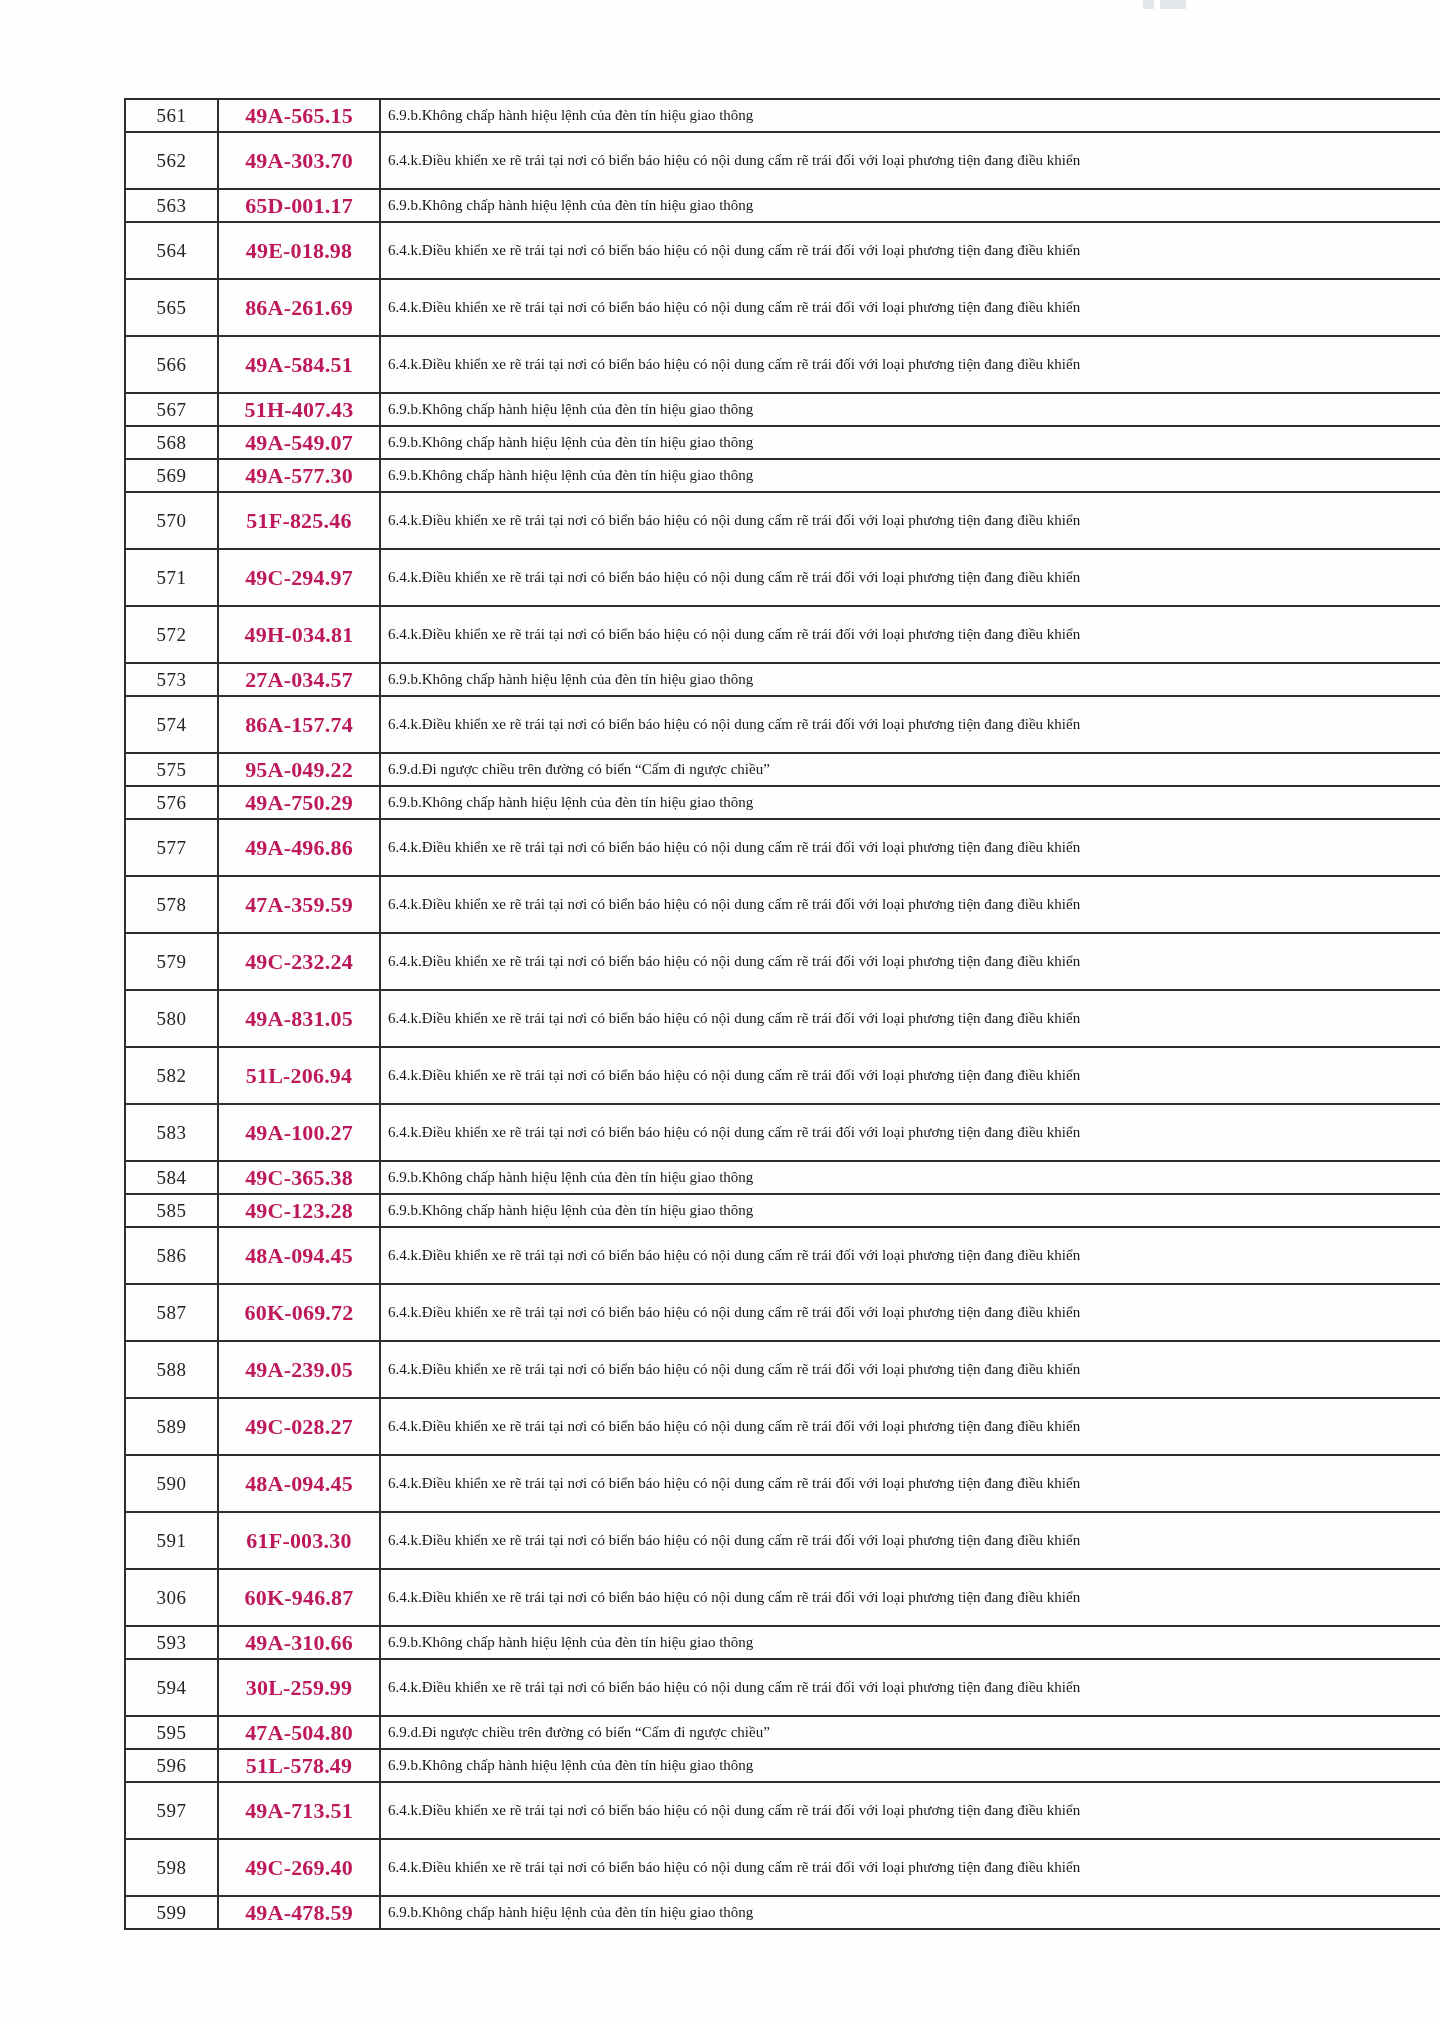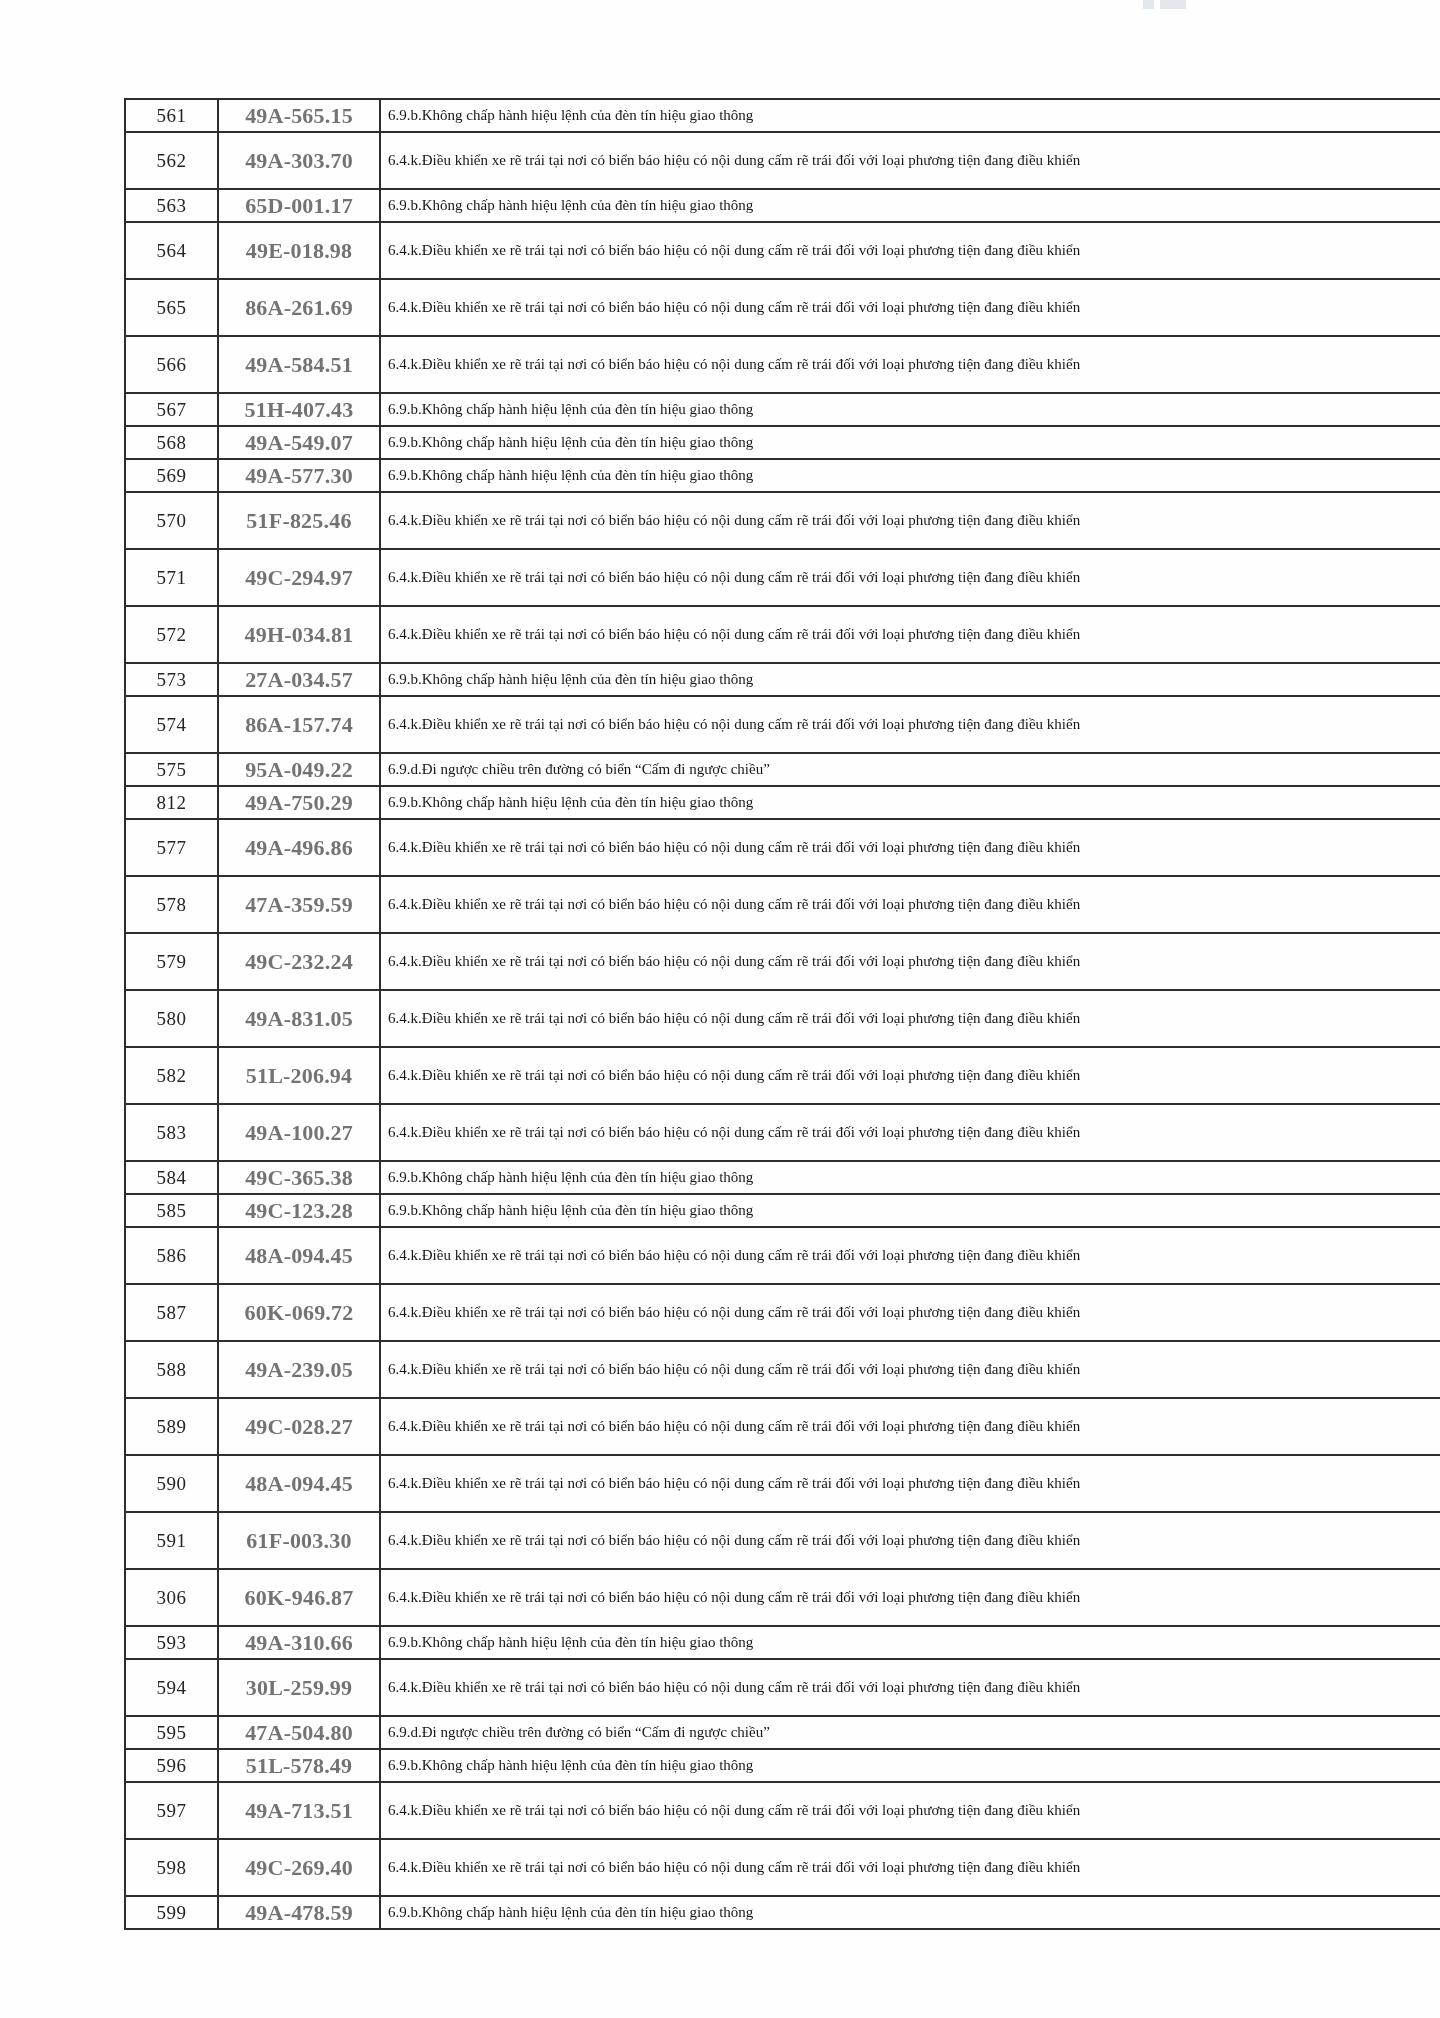--- a/index.html
+++ b/index.html
@@ -52,21 +52,21 @@
     text-align: center;
     font-size: 19px;
     letter-spacing: 0.5px;
     color: #242424;
   }
   td.plate {
     text-align: center;
     font-weight: bold;
     font-size: 22px;
     letter-spacing: 0.2px;
-    color: #737373;
+    color: #be185d;
   }
   td.violation {
     padding-left: 7px;
     padding-right: 4px;
     font-size: 15px;
     color: #161616;
   }
 </style>
 </head>
 <body>
@@ -151,21 +151,21 @@
           <td class="no">574</td>
           <td class="plate">86A-157.74</td>
           <td class="violation">6.4.k.Điều khiển xe rẽ trái tại nơi có biển báo hiệu có nội dung cấm rẽ trái đối với loại phương tiện đang điều khiển</td>
         </tr>
         <tr class="short">
           <td class="no">575</td>
           <td class="plate">95A-049.22</td>
           <td class="violation">6.9.d.Đi ngược chiều trên đường có biển “Cấm đi ngược chiều”</td>
         </tr>
         <tr class="short">
-          <td class="no">812</td>
+          <td class="no">576</td>
           <td class="plate">49A-750.29</td>
           <td class="violation">6.9.b.Không chấp hành hiệu lệnh của đèn tín hiệu giao thông</td>
         </tr>
         <tr class="tall">
           <td class="no">577</td>
           <td class="plate">49A-496.86</td>
           <td class="violation">6.4.k.Điều khiển xe rẽ trái tại nơi có biển báo hiệu có nội dung cấm rẽ trái đối với loại phương tiện đang điều khiển</td>
         </tr>
         <tr class="tall">
           <td class="no">578</td>

